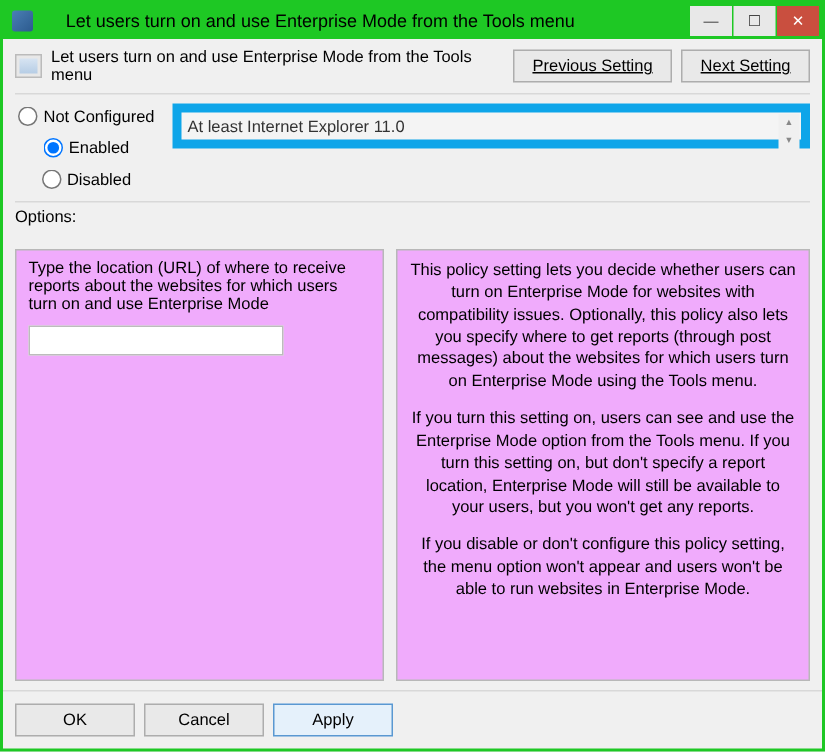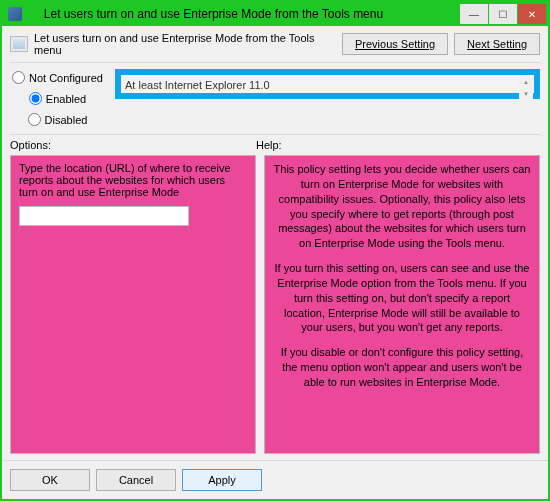--- a/index.html
+++ b/index.html
@@ -25,25 +25,25 @@
 .radio-item { display: flex; align-items: center; gap: 4px; }
 .radio-item input { margin:0; }
 .fields-col { flex: 1; display: flex; flex-direction: column; gap: 6px; }
 .field-row { display: flex; gap: 6px; }
 .field-label { width: 75px; text-align: right; padding-top: 3px; font-size: 11px;}
 .comment-box { flex: 1; height: 50px; border: 1px solid #c8c8c8; background: #fff; padding: 2px 4px; resize: none; font-family: inherit; font-size: 11px; position: relative;}
 .supported-box { flex: 1; height: 30px; border: 6px solid #0ea5e9; background: #f4f4f4; padding: 4px 4px; font-size: 11px; color:#333; position:relative;}
 .scroll-arrows { position:absolute; right:1px; top:1px; bottom:1px; width:14px; display:flex; flex-direction:column; justify-content:space-between;}
 .sa { height:12px; background:#f0f0f0; font-size:7px; text-align:center; line-height:12px; color:#888;}
 .sep2 { height: 1px; background: #d8d8d8; margin: 4px 8px 4px 8px; }
-.panels-header { display: flex; padding: 0 8px 4px 8px; }
+.panels-header { display: flex; padding: 0 8px 15px 8px; }
 .panels-header .ph-left { width: 246px; }
 .panels-header .ph-right { flex: 1; }
 .panels { display: flex; gap: 8px; padding: 0 8px 0 8px; flex: 1; min-height: 0;}
-.panel { border: 1px solid #b8b8b8; background: #ec4899; padding: 6px 8px; font-size: 11px; overflow: hidden;}
+.panel { border: 1px solid #b8b8b8; background: #f0abfc; padding: 6px 8px; font-size: 11px; overflow: hidden;}
 .panel.left { width: 246px; }
 .panel.right { flex: 1; line-height: 1.35; text-align: center; }
 .panel.left p { margin-bottom: 8px; }
 .panel.left input.url { width: 170px; height: 20px; border: 1px solid #bcbcbc; background: #fff; padding: 2px 4px; font-family: inherit; font-size: 11px;}
 .panel.right p { margin-bottom: 10px; }
 .footer { display: flex; justify-content: flex-start; gap: 6px; padding: 8px; border-top: 1px solid #d8d8d8; margin-top:6px;}
 button.primary { border-color:#5a98d1; background:#e5f1fb;}
 </style>
 </head>
 <body>
@@ -94,21 +94,20 @@
               </div>
           </div>
         </div>
       </div>
     </div>
 
     <div class="sep2"></div>
 
     <div class="panels-header">
       <div class="ph-left">Options:</div>
-      <div class="ph-right">Help:</div>
     </div>
 
     <div class="panels">
       <div class="panel left">
         <p>Type the location (URL) of where to receive reports about the websites for which users turn on and use Enterprise Mode</p>
         <input class="url" type="text" value="" style="">
       </div>
       <div class="panel right">
         <p>This policy setting lets you decide whether users can turn on Enterprise Mode for websites with compatibility issues. Optionally, this policy also lets you specify where to get reports (through post messages) about the websites for which users turn on Enterprise Mode using the Tools menu.</p>
         <p>If you turn this setting on, users can see and use the Enterprise Mode option from the Tools menu. If you turn this setting on, but don't specify a report location, Enterprise Mode will still be available to your users, but you won't get any reports.</p>

